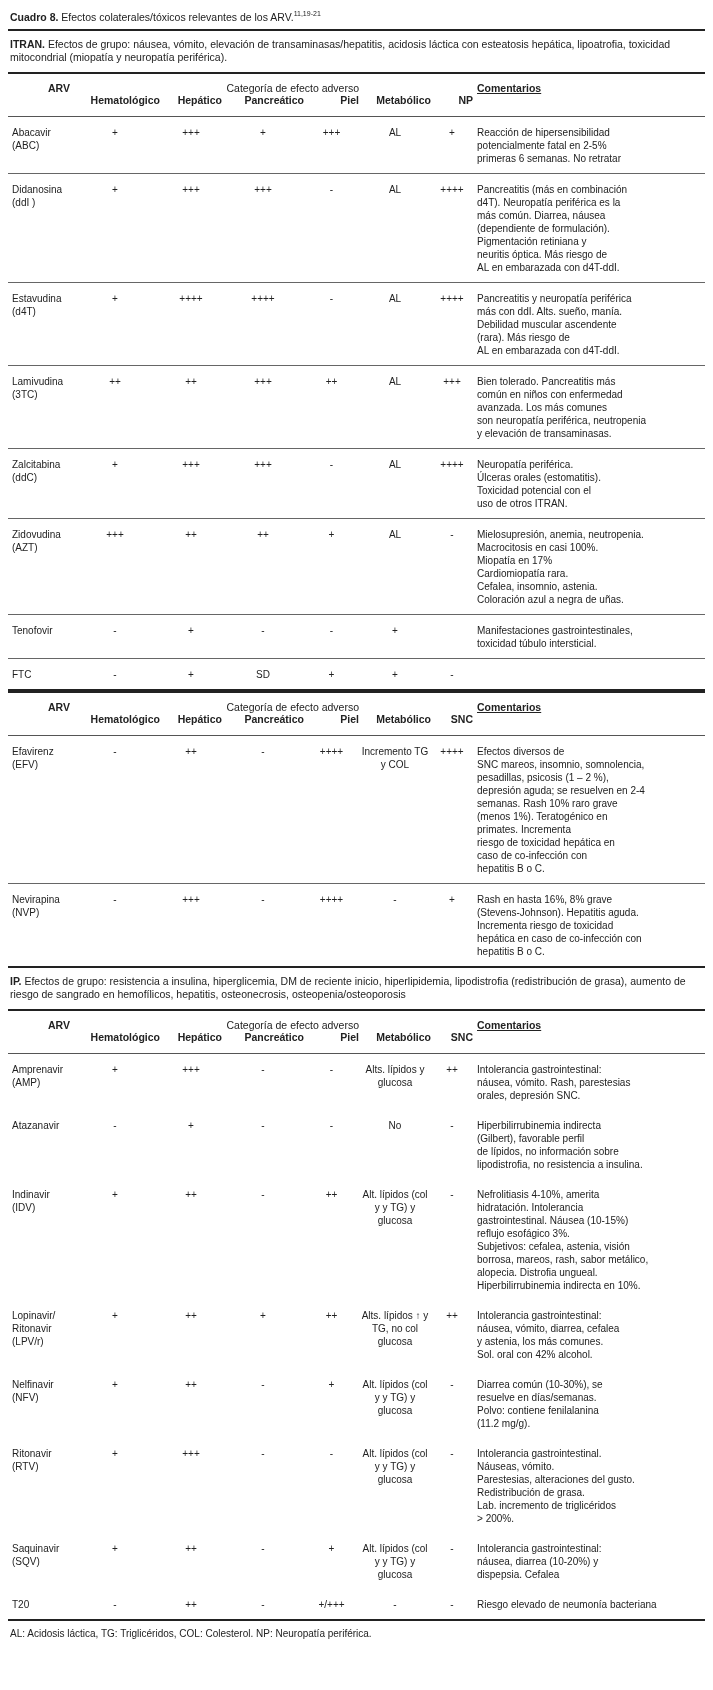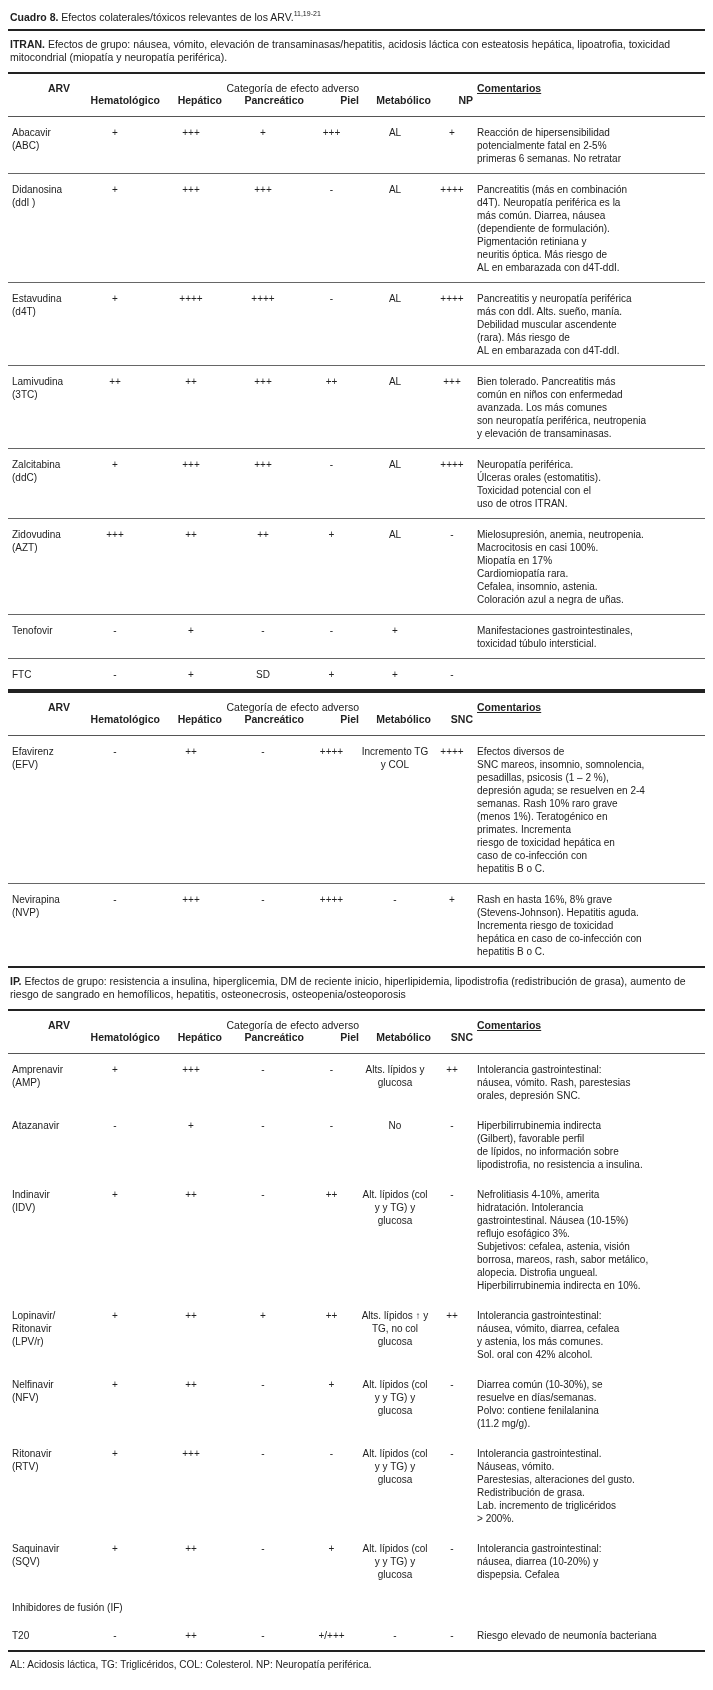--- a/index.html
+++ b/index.html
@@ -472,23 +472,20 @@
             <td class="val">+</td>
             <td class="val">Alt. lípidos (col y y TG) y glucosa</td>
             <td class="val">-</td>
             <td class="comment">
               <span class="comment-line">Intolerancia gastrointestinal:</span>
               <span class="comment-line">náusea, diarrea (10-20%) y</span>
               <span class="comment-line">dispepsia. Cefalea</span>
             </td>
           </tr>
           <tr>
-            <td class="subsection" colspan="8">Inhibidores de fusión (IF)</td>
-          </tr>
-          <tr>
             <td class="name">
               <span class="comment-line">T20</span>
             </td>
             <td class="val">-</td>
             <td class="val">++</td>
             <td class="val">-</td>
             <td class="val">+/+++</td>
             <td class="val">-</td>
             <td class="val">-</td>
             <td class="comment">

